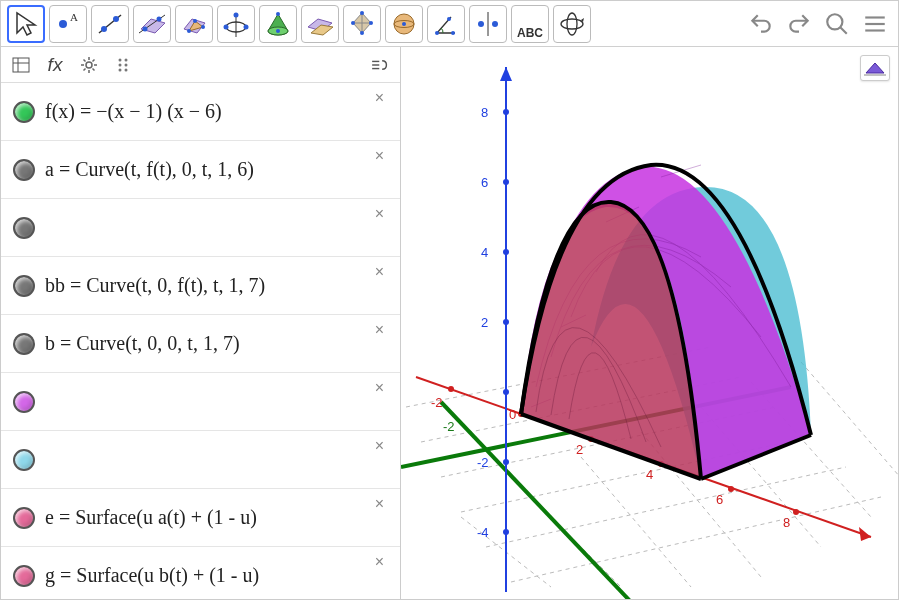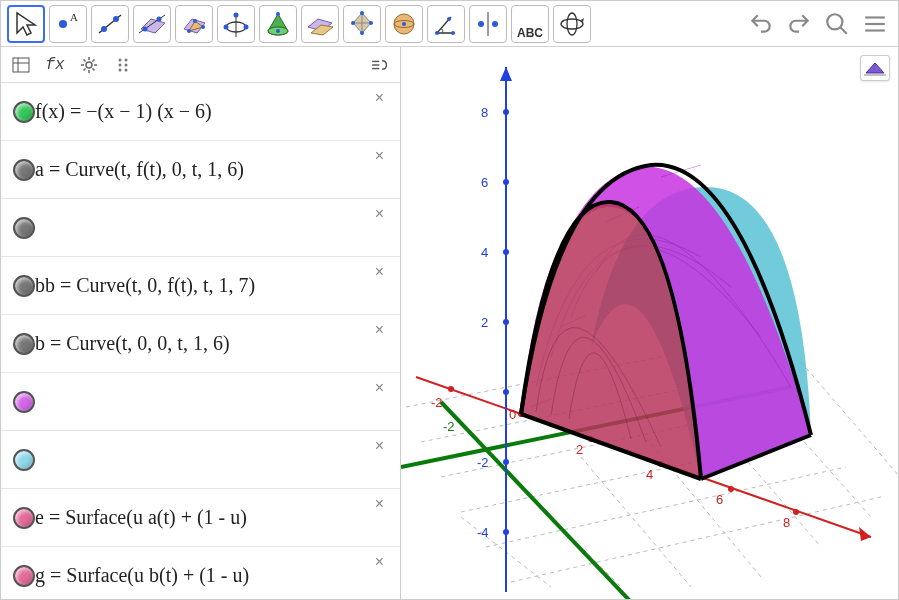--- a/index.html
+++ b/index.html
@@ -40,33 +40,33 @@
     flex:1; position:relative; background:#fff; overflow:hidden;
   }
   
   .algebra-header {
     height: 36px; display:flex; align-items:center; padding: 0 8px; gap:10px;
     border-bottom: 1px solid #ddd; background:#fff;
   }
   .hdr-btn { width:24px; height:24px; display:flex; align-items:center; justify-content:center; cursor:pointer; }
   .hdr-btn svg { width:20px; height:20px; }
   .hdr-fx {
-    font-style: italic; font-family: Liberation Mono, monospace;
-    font-size: 16px; color:#444;
+    font-style: italic; font-family: Liberation Sans, sans-serif;
+    font-size: 19px; color:#444;
   }
   .hdr-spacer { flex:1; }
   
   .algebra-list { flex:1; overflow-y:auto; position:relative; }
   .scrollbar-fake {
     position:absolute; right:0; top:0; width:14px; height:40%;
     background: linear-gradient(#c5c5c5,#b5b5b5);
     border:1px solid #aaa; border-radius:2px;
   }
   .row {
-    display:flex; align-items:center; gap:0;
+    display:flex; align-items:center; gap:10px;
     padding: 10px 30px 10px 12px; border-bottom:1px solid #e5e5e5;
     background:#fff; position:relative; min-height:58px;
   }
   .marble {
     width: 22px; height:22px; border-radius:50%;
     border:2px solid #555; flex-shrink:0;
     box-shadow: inset 2px 2px 4px rgba(255,255,255,0.7),
                 inset -2px -2px 4px rgba(0,0,0,0.15);
   }
   .expr {
@@ -287,21 +287,21 @@
         <div class="marble" style="background:#777"></div>
         <div class="close">×</div>
       </div>
       <div class="row">
         <div class="marble" style="background:#777"></div>
         <div class="expr">bb = Curve(t, 0, f(t), t, 1, 7)</div>
         <div class="close">×</div>
       </div>
       <div class="row">
         <div class="marble" style="background:#777"></div>
-        <div class="expr">b = Curve(t, 0, 0, t, 1, 6)</div>
+        <div class="expr">b = Curve(t, 0, 0, t, 1, 7)</div>
         <div class="close">×</div>
       </div>
       <div class="row">
         <div class="marble" style="background:#d367e8"></div>
         <div class="close">×</div>
       </div>
       <div class="row">
         <div class="marble" style="background:#8fd8ea"></div>
         <div class="close">×</div>
       </div>

